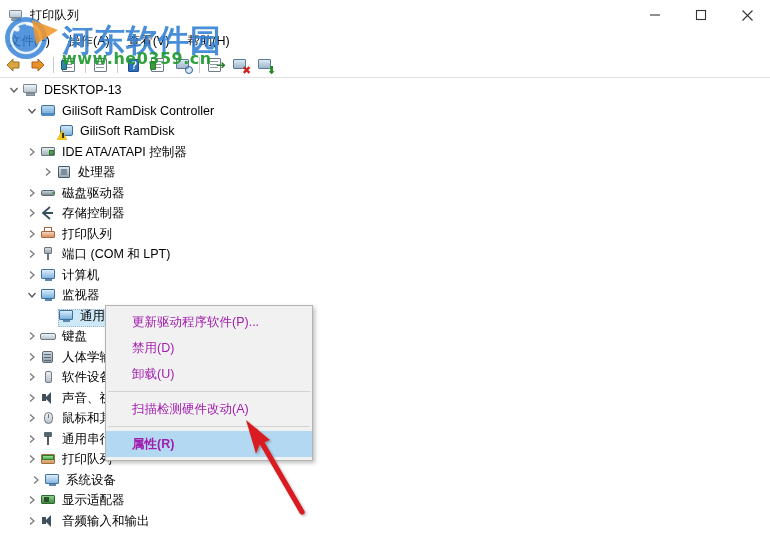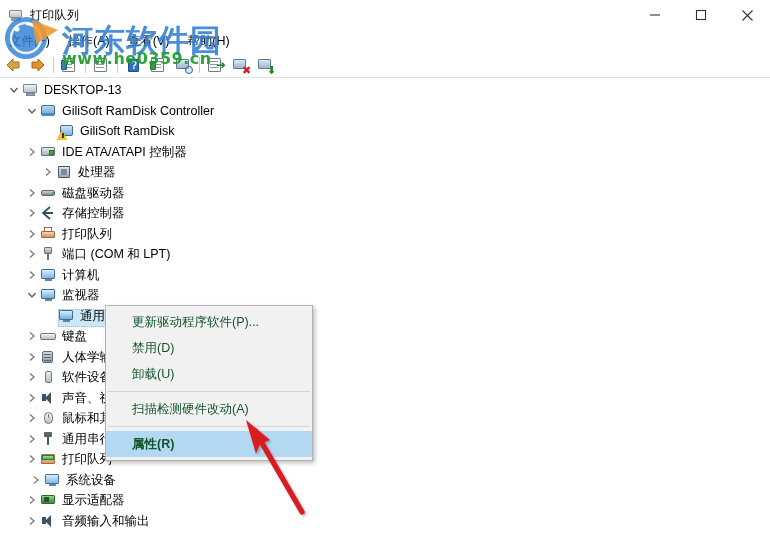--- a/index.html
+++ b/index.html
@@ -280,21 +280,21 @@
     background: #f1f1f1;
     border: 1px solid #b4b4b4;
     box-shadow: 2px 2px 4px rgba(0,0,0,.25);
     padding: 3px 0 3px 0;
     z-index: 50;
   }
   .ctx-item {
     height: 26px;
     display: flex; align-items: center;
     padding-left: 26px;
-    font-size: 12.5px; color: #14532d;
+    font-size: 12.5px; color: #a21caf;
     white-space: nowrap;
   }
   .ctx-item.hl {
     background: #b3d9f2;
     font-weight: bold;
   }
   .ctx-sep {
     height: 1px; background: #d3d3d3;
     margin: 4px 2px 4px 2px;
   }

